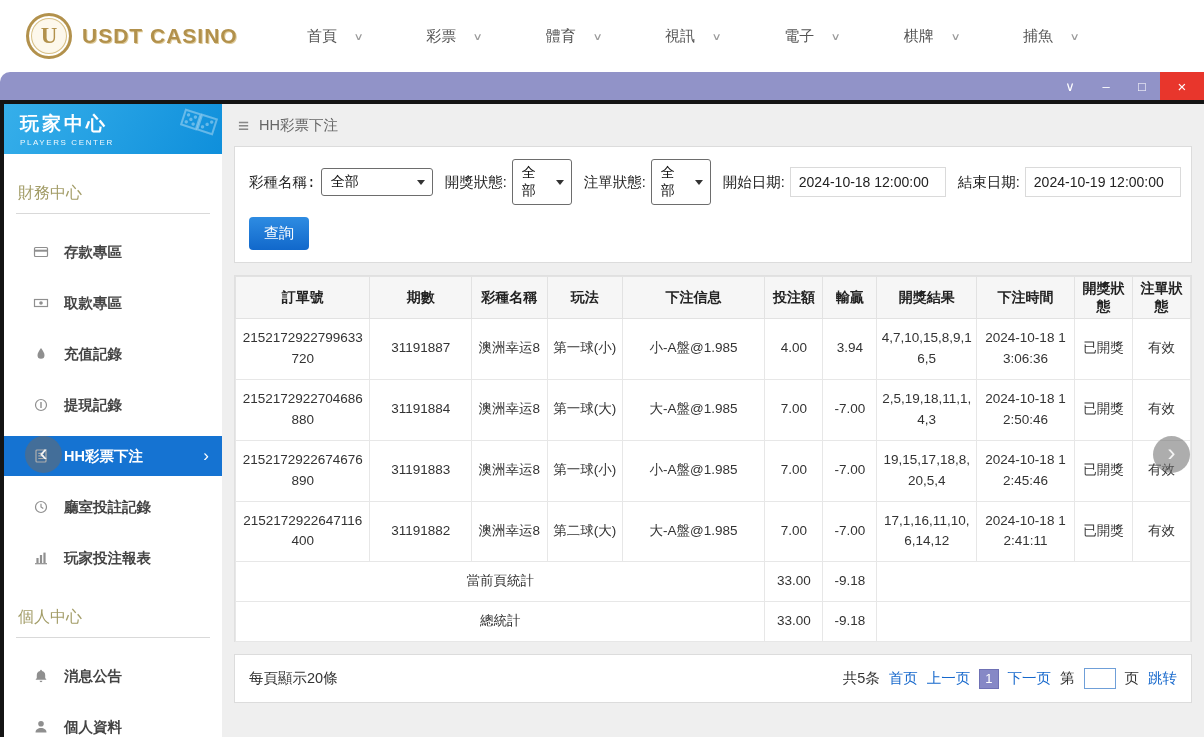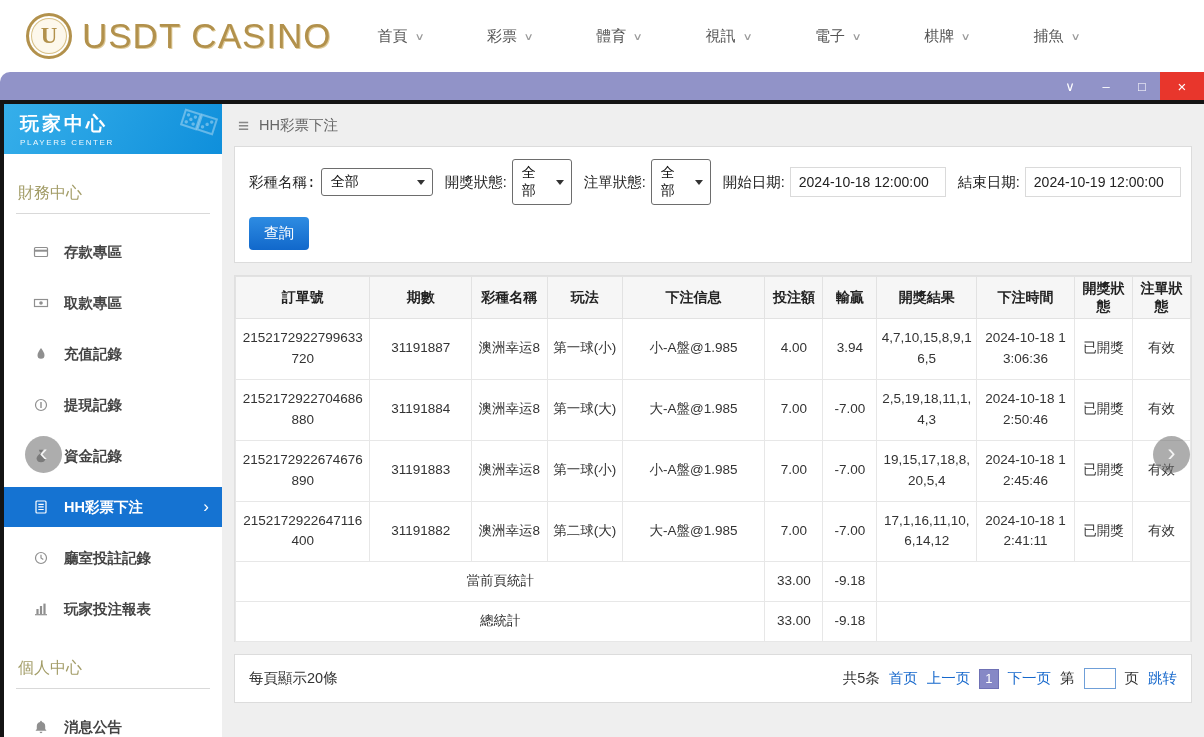--- a/index.html
+++ b/index.html
@@ -5,23 +5,23 @@
   *{margin:0;padding:0;box-sizing:border-box;}
   html,body{width:1204px;height:737px;overflow:hidden;}
   body{font-family:"Liberation Sans","DejaVu Sans",sans-serif;background:#fff;}
 
   
   .topbar{height:72px;display:flex;align-items:center;background:#fff;padding:0 26px;}
   .logo{display:flex;align-items:center;gap:10px;min-width:235px;cursor:pointer;}
   .logo-circle{width:46px;height:46px;border-radius:50%;border:3px solid #b2914c;display:flex;align-items:center;justify-content:center;
     font-size:23px;font-weight:bold;color:#b2914c;background:radial-gradient(circle,#fdf8ec 55%,#efe1c2);
     box-shadow:inset 0 0 0 2px #fff,inset 0 0 0 3px #d8c188;font-family:"Liberation Serif",serif;}
-  .brand{font-size:35px;font-weight:400;color:#b2914c;letter-spacing:1px;text-shadow:1px 1px 0 rgba(216,193,136,.85);}
+  .brand{font-size:21px;font-weight:700;color:#b2914c;letter-spacing:1px;text-shadow:1px 1px 0 rgba(216,193,136,.85);}
   .nav{display:flex;margin-left:46px;gap:64px;}
-  .nav-item{display:flex;align-items:center;gap:8px;font-size:15px;color:#555;cursor:pointer;white-space:nowrap;justify-content:flex-end;}
+  .nav-item{display:flex;align-items:center;gap:18px;font-size:15px;color:#555;cursor:pointer;white-space:nowrap;justify-content:flex-end;}
   .nav-caret{color:#9a9a9a;font-size:10px;transform:scaleX(1.4);}
 
   
   .titlebar{height:28px;background:#9193c8;border-radius:10px 10px 0 0;display:flex;justify-content:flex-end;align-items:stretch;}
   .win-btn{width:36px;display:flex;align-items:center;justify-content:center;color:#fff;font-size:13px;cursor:pointer;}
   .win-btn.close{width:44px;background:#e8362c;font-size:15px;}
 
   
   .app{height:637px;display:flex;background:#efefef;border-top:4px solid #141414;position:relative;}
   .left-edge{width:4px;background:#141414;}
@@ -171,29 +171,20 @@
       <span>充值記錄</span>
     </div>
     <div class="menu-item">
       <span class="menu-icon">
         <svg width="16" height="16" viewBox="0 0 16 16">
             <circle cx="8" cy="8" r="5.5" fill="none" stroke="currentColor" stroke-width="1.2"></circle>
             <rect x="7.3" y="5" width="1.4" height="6" fill="currentColor"></rect>
           </svg>
       </span>
       <span>提現記錄</span>
-    </div>
-    <div class="menu-item">
-      <span class="menu-icon">
-        <svg width="16" height="16" viewBox="0 0 16 16">
-            <path d="M5.8 1.8h4.4L9 4.4H7z" fill="currentColor"></path>
-            <path d="M8 4.8c-2.8 1.8-4.5 4-4.5 5.9A4.5 4.5 0 0 0 8 14.2a4.5 4.5 0 0 0 4.5-3.5c0-1.9-1.7-4.1-4.5-5.9z" fill="currentColor"></path>
-          </svg>
-      </span>
-      <span>資金記錄</span>
     </div>
     <div class="menu-item active">
       <span class="menu-icon">
         <svg width="16" height="16" viewBox="0 0 16 16">
             <rect x="3" y="2" width="10" height="12" rx="1" fill="none" stroke="currentColor" stroke-width="1.2"></rect>
             <path d="M5.3 5.3h5.4M5.3 7.9h5.4M5.3 10.5h5.4" stroke="currentColor" stroke-width="1.2"></path>
           </svg>
       </span>
       <span>HH彩票下注</span>
       <span class="active-chev">›</span>

